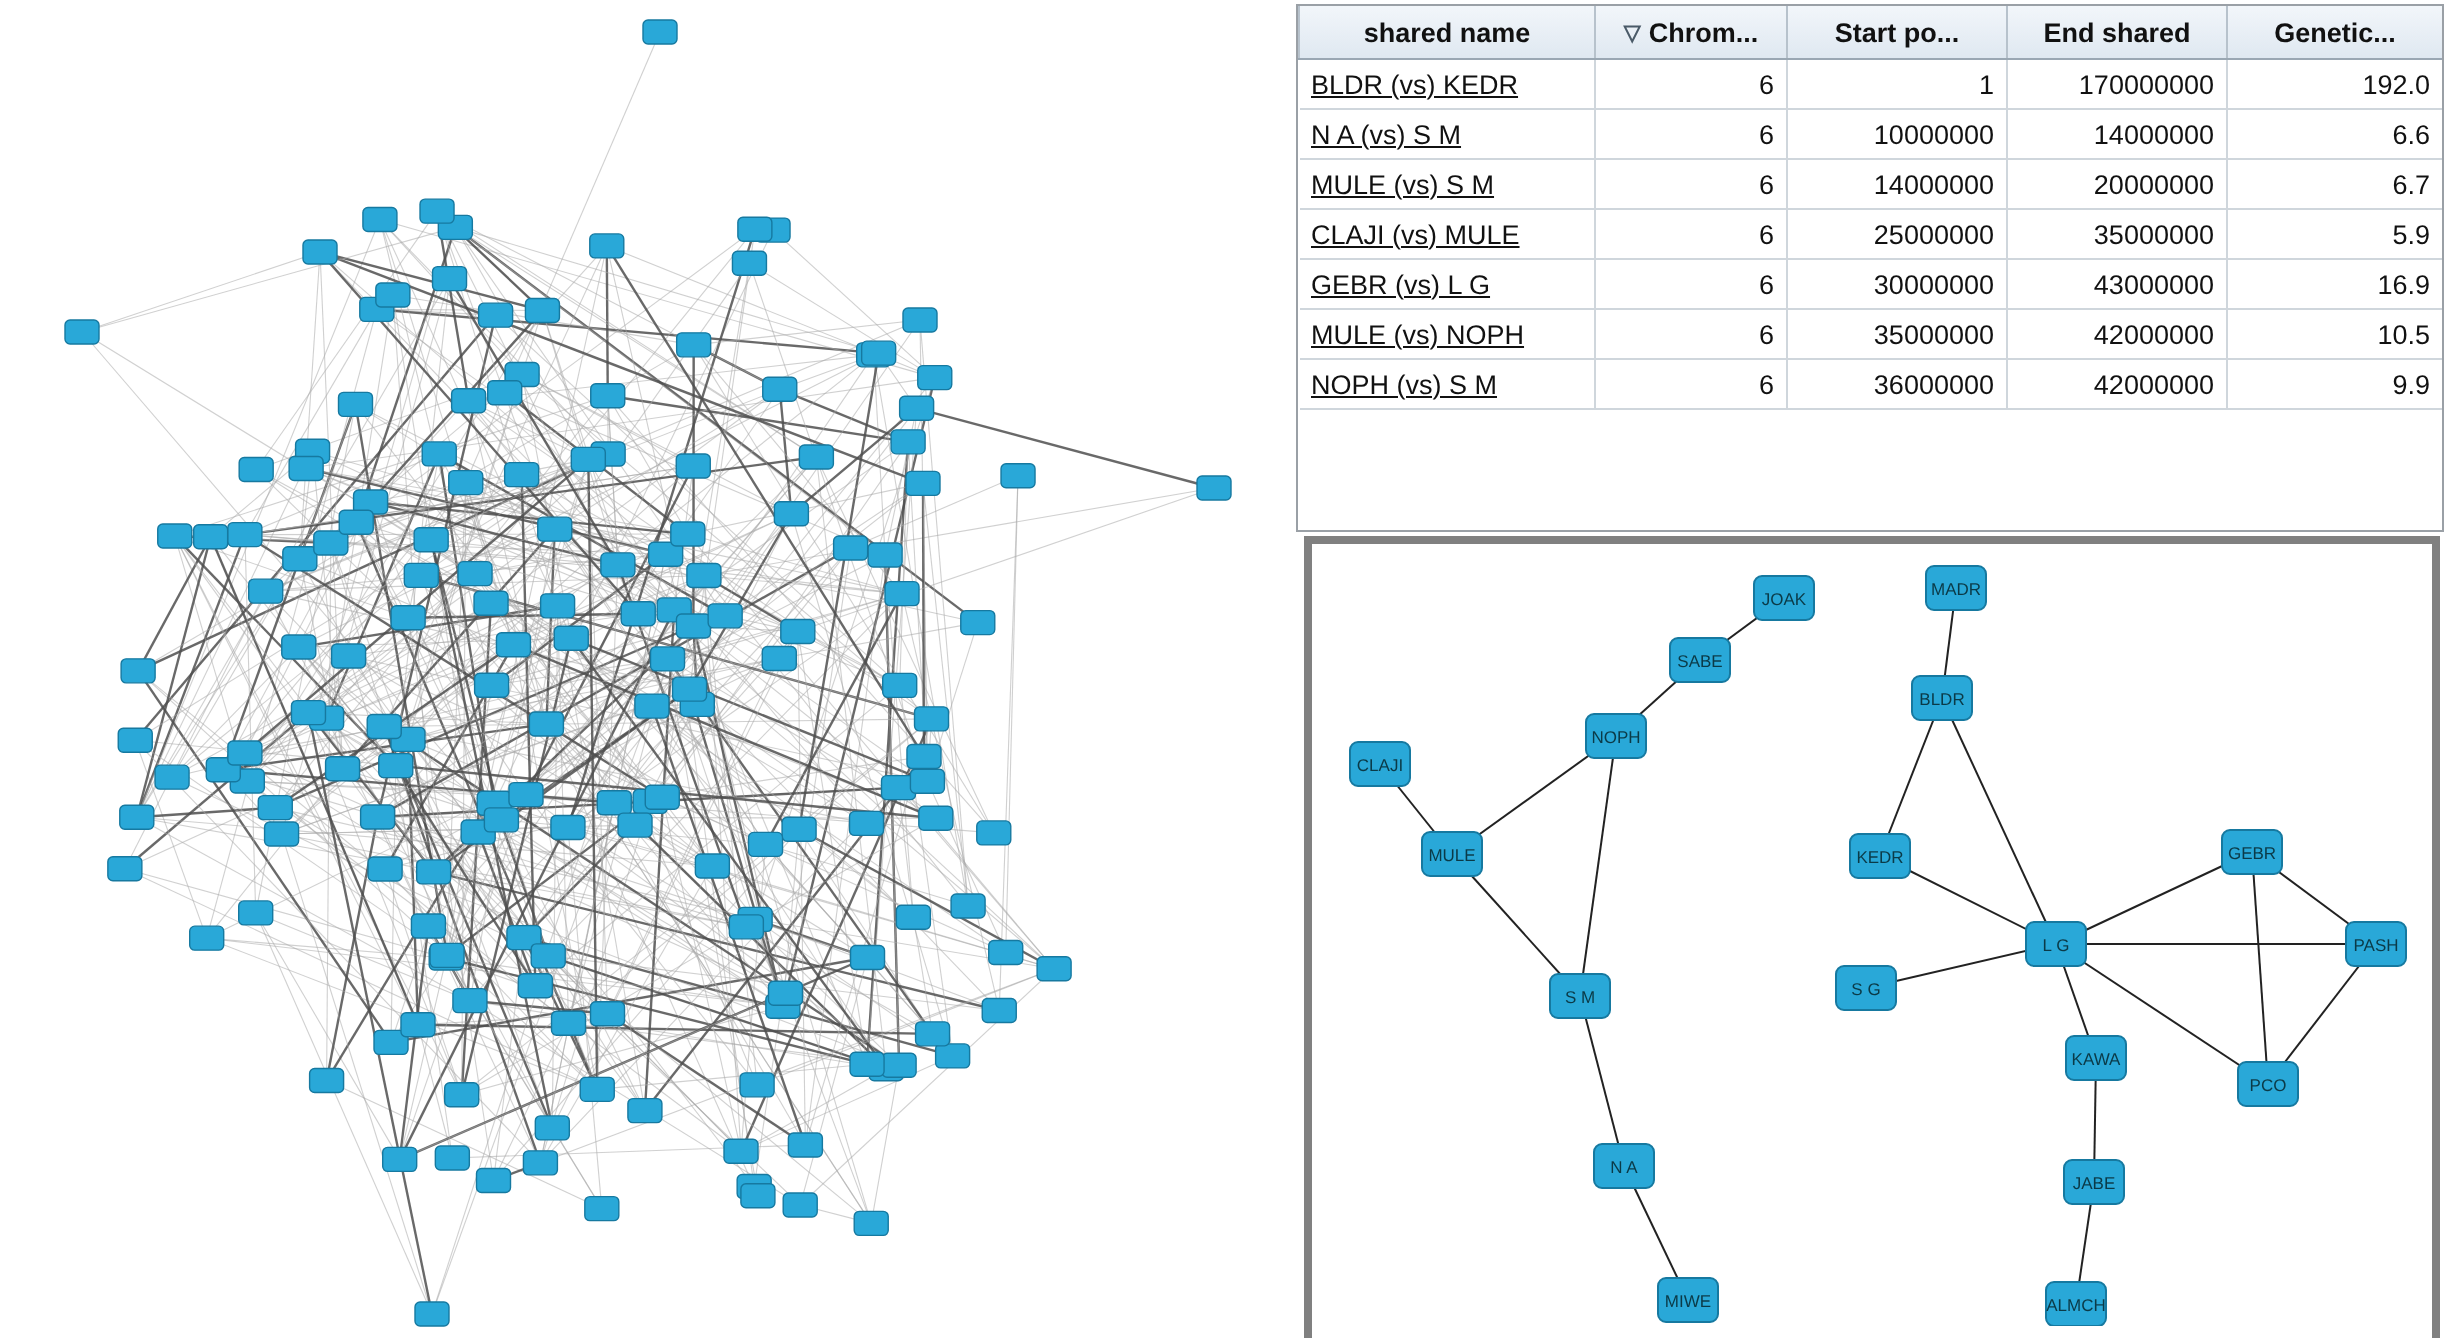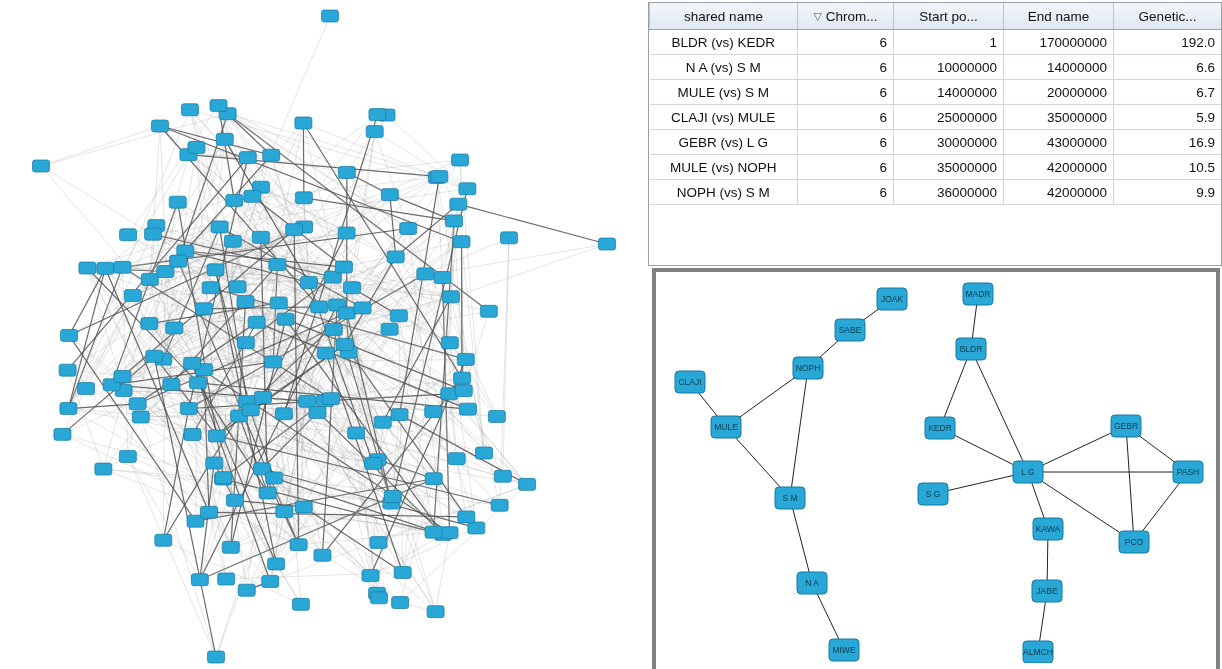--- a/index.html
+++ b/index.html
@@ -22,37 +22,37 @@
     overflow:hidden;
   }
   table.grid{
     border-collapse:collapse;width:100%;table-layout:fixed;
     font-size:13.5px;color:#111;
   }
   table.grid thead th{
     background:linear-gradient(#f2f6fa,#dfe8f1);
     border-right:1px solid #b7c2cc;
     border-bottom:1px solid #9aa7b3;
-    font-weight:normal;
+    font-weight:bold;
     height:24px;
     padding:1px 6px;
     white-space:nowrap;
     overflow:hidden;
   }
   table.grid thead th.first{border-left:1px solid #b7c2cc;}
   table.grid tbody td{
     border-right:1px solid #cfd6dc;
     border-bottom:1px solid #cfd6dc;
     height:22px;
     padding:1px 6px;
     white-space:nowrap;
     overflow:hidden;
     background:#ffffff;
   }
-  table.grid tbody td.name{text-align:center;}
+  table.grid tbody td.name{text-align:left;text-decoration:underline;}
   table.grid tbody td.num{text-align:right;}
   .filter-ico{display:inline-block;margin-right:4px;color:#4a5a68;font-size:11px;vertical-align:1px;}
   
   #network-small{
     position:absolute;left:652px;top:268px;width:568px;height:518px;
     background:#ffffff;border:4px solid #808080;box-sizing:border-box;
     overflow:hidden;
   }
   .node-label-sm{
     font-size:8.5px;fill:#0b3a47;font-family:"Liberation Sans",sans-serif;
@@ -863,21 +863,21 @@
         <col style="width:96px">
         <col style="width:110px">
       <col style="width:110px">
         <col style="width:108px">
     </colgroup>
     <thead>
       <tr>
         <th class="first"><span>shared name</span></th>
         <th><span class="filter-ico">▽</span><span>Chrom...</span></th>
         <th><span>Start po...</span></th>
-        <th><span>End name</span></th>
+        <th><span>End shared</span></th>
         <th><span>Genetic...</span></th>
       </tr>
     </thead>
     <tbody id="tbody">
         <tr>
           <td class="name">BLDR (vs) KEDR</td>
           <td class="num">6</td>
           <td class="num">1</td>
           <td class="num">170000000</td>
           <td class="num">192.0</td>

